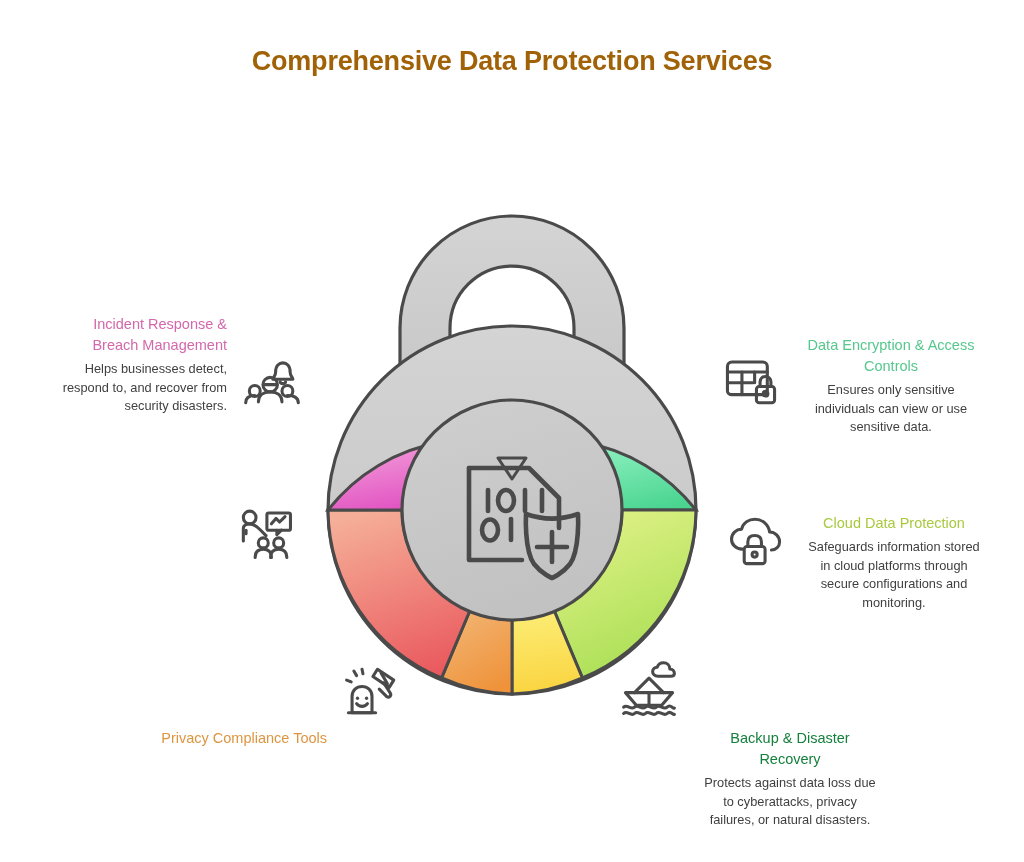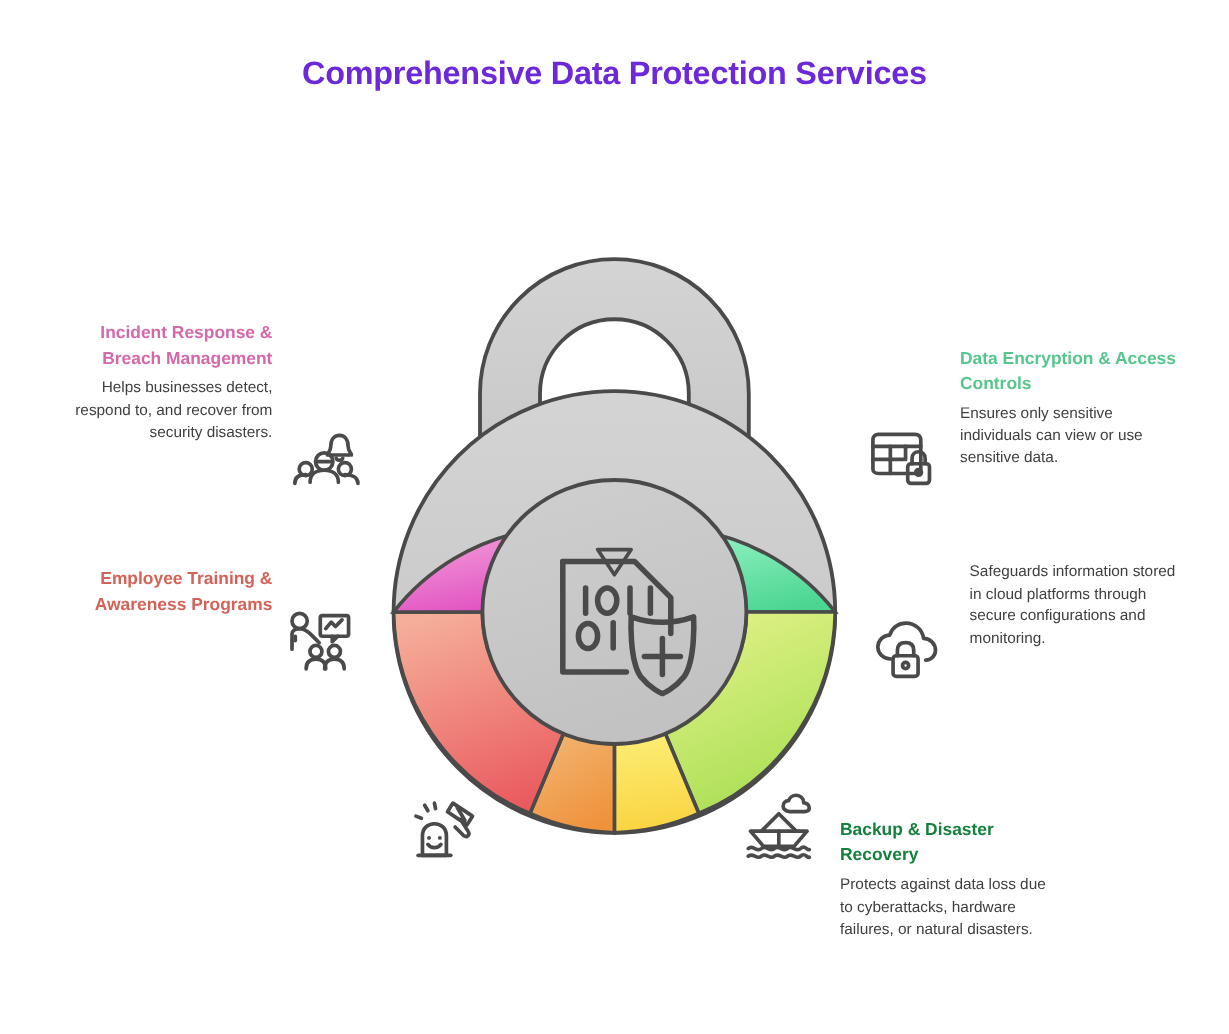--- a/index.html
+++ b/index.html
@@ -18,51 +18,52 @@
 
   
   #page-title {
     position: absolute;
     top: 46px;
     left: 0;
     width: 1024px;
     text-align: center;
     font-size: 27px;
     font-weight: bold;
-    color: #6d28d9;
+    color: #a16207;
     letter-spacing: -0.2px;
   }
 
   
   #lock-graphic {
     position: absolute;
     left: 312px;
     top: 128px;
     width: 400px;
     height: 580px;
   }
   #lock-graphic svg { display: block; }
 
   
   .feature-block {
     position: absolute;
   }
   .feature-heading {
     font-size: 14.5px;
-    font-weight: bold;
+    font-weight: normal;
     line-height: 21px;
     margin-bottom: 4px;
+    margin-top: 46px;
   }
   .feature-desc {
     font-size: 12.8px;
     line-height: 18.5px;
     color: #3f3f3f;
   }
   .align-right { text-align: right; }
-  .align-left  { text-align: left; }
+  .align-left  { text-align: center; }
 
   
   #block-incident   { left: 45px;  top: 268px; width: 182px; }
   #block-training   { left: 45px;  top: 473px; width: 182px; }
   #block-privacy    { left: 155px; top: 682px; width: 172px; }
   
   #block-encryption { left: 800px; top: 289px; width: 182px; }
   #block-cloud      { left: 808px; top: 467px; width: 172px; }
   #block-backup     { left: 700px; top: 682px; width: 180px; }
 
@@ -177,38 +178,39 @@
     </g>
   </svg>
 </div>
 
 <div class="feature-block align-right" id="block-incident">
   <div class="feature-heading" style="color:#d368ab;">Incident Response &amp; Breach Management</div>
   <div class="feature-desc">Helps businesses detect, respond to, and recover from security disasters.</div>
 </div>
 
 <div class="feature-block align-right" id="block-training">
-  <div class="feature-heading" style="color:#d46257;">Employee Training &amp; Awareness Programs</div>
 </div>
 
 <div class="feature-block align-right" id="block-privacy">
+  <div class="feature-heading" style="color:#de9540;">Privacy Compliance Tools</div>
 </div>
 
 <div class="feature-block align-left" id="block-encryption">
   <div class="feature-heading" style="color:#55c78c;">Data Encryption &amp; Access Controls</div>
   <div class="feature-desc">Ensures only sensitive individuals can view or use sensitive data.</div>
 </div>
 
 <div class="feature-block align-left" id="block-cloud">
+  <div class="feature-heading" style="color:#a9c93f;">Cloud Data Protection</div>
   <div class="feature-desc">Safeguards information stored in cloud platforms through secure configurations and monitoring.</div>
 </div>
 
 <div class="feature-block align-left" id="block-backup">
   <div class="feature-heading" style="color:#15803d;">Backup &amp; Disaster Recovery</div>
-  <div class="feature-desc">Protects against data loss due to cyberattacks, hardware failures, or natural disasters.</div>
+  <div class="feature-desc">Protects against data loss due to cyberattacks, privacy failures, or natural disasters.</div>
 </div>
 
 <div class="sat-icon" id="icon-incident">
   <svg viewBox="0 0 64 64" fill="none" stroke="#4a4a4a" stroke-width="3.4" stroke-linecap="round" stroke-linejoin="round">
     <path d="M36 22 C36 15 40 12 44 12 C48 12 52 15 52 22 C52 27 55 28 55 30 L33 30 C33 28 36 27 36 22 Z"></path>
     <path d="M41 33 C41.8 35.5 46.2 35.5 47 33"></path>
     <circle cx="30" cy="36" r="8"></circle>
     <path d="M24 36 L36 36"></path>
     <path d="M17 55 C17 47 23 44 30 44 C37 44 43 47 43 55"></path>
     <circle cx="13" cy="43" r="6"></circle>

